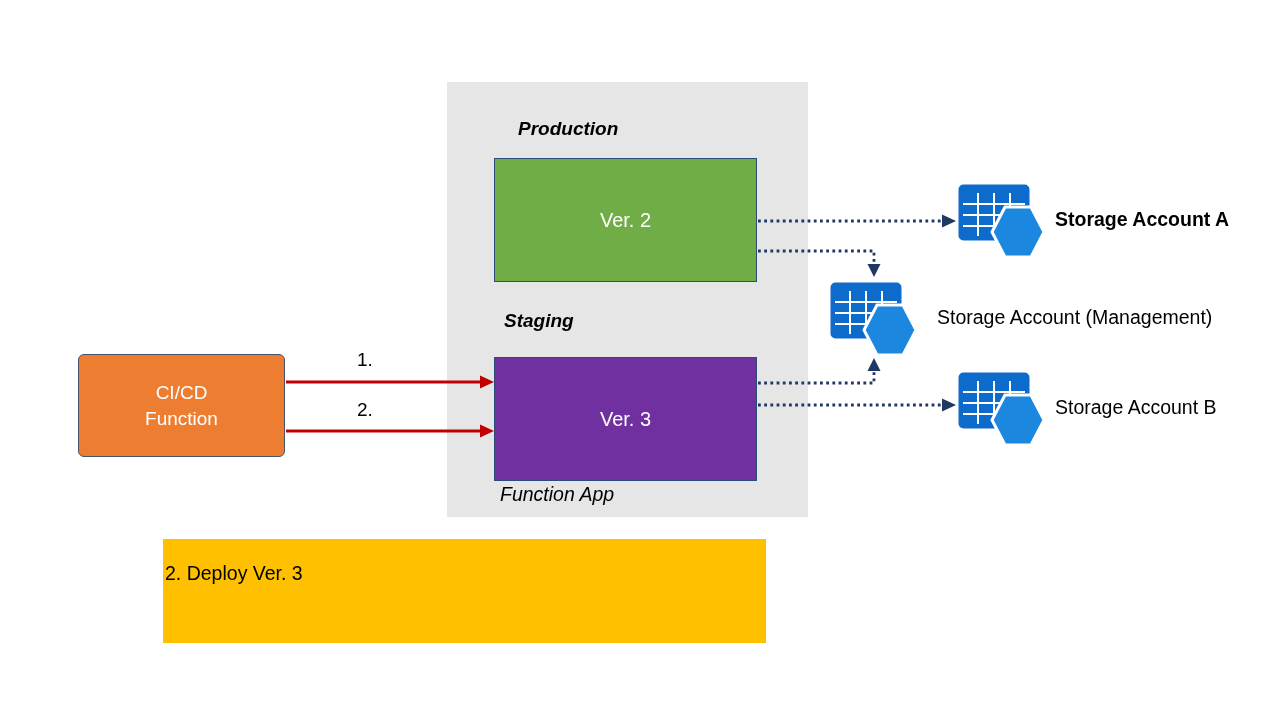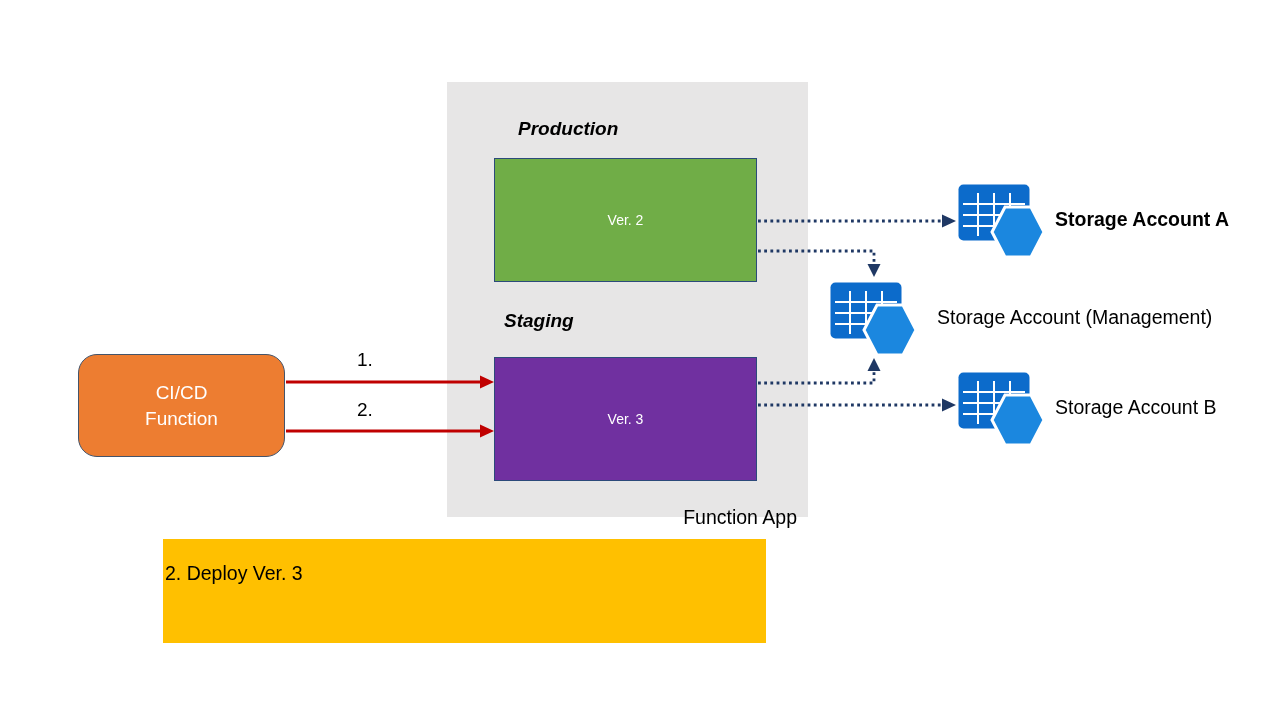--- a/index.html
+++ b/index.html
@@ -10,30 +10,30 @@
   .abs{position:absolute;}
 
   
   .fa-panel{left:447px;top:82px;width:361px;height:435px;background:var(--panel);z-index:1;}
   .slot-label{font-size:19px;font-weight:bold;font-style:italic;z-index:2;}
   .prod-label{left:518px;top:118px;}
   .stag-label{left:504px;top:310px;}
   .slot{
     width:263px;height:124px;border:1px solid var(--slotBorder);
     display:flex;align-items:center;justify-content:center;
-    color:var(--textOnFill);font-size:14px;z-index:2;box-sizing:border-box;
+    color:var(--textOnFill);font-size:20px;z-index:2;box-sizing:border-box;
   }
   .slot-prod{left:494px;top:158px;background:var(--green);}
   .slot-stag{left:494px;top:345px;background:var(--purple);margin-top:12px;}
-  .fa-label{left:500px;top:506px;width:297px;text-align:right;font-size:19.5px;z-index:2;}
+  .fa-label{left:500px;top:483px;width:297px;text-align:left;font-size:19.5px;z-index:2;font-style:italic;}
 
   
   .pipeline{
     left:78px;top:354px;width:207px;height:103px;background:var(--orange);
-    border:1.5px solid var(--pipelineBorder);border-radius:19px;box-sizing:border-box;
+    border:1.5px solid var(--pipelineBorder);border-radius:6px;box-sizing:border-box;
     display:flex;flex-direction:column;align-items:center;justify-content:center;
     color:var(--textOnFill);font-size:19px;line-height:26px;z-index:2;
   }
   .step-label{font-size:19px;z-index:2;}
   .step1{left:357px;top:349px;}
   .step2{left:357px;top:399px;}
 
   
   .storage-icon{width:90px;height:76px;z-index:2;}
   .icon-a{left:958px;top:184px;}

